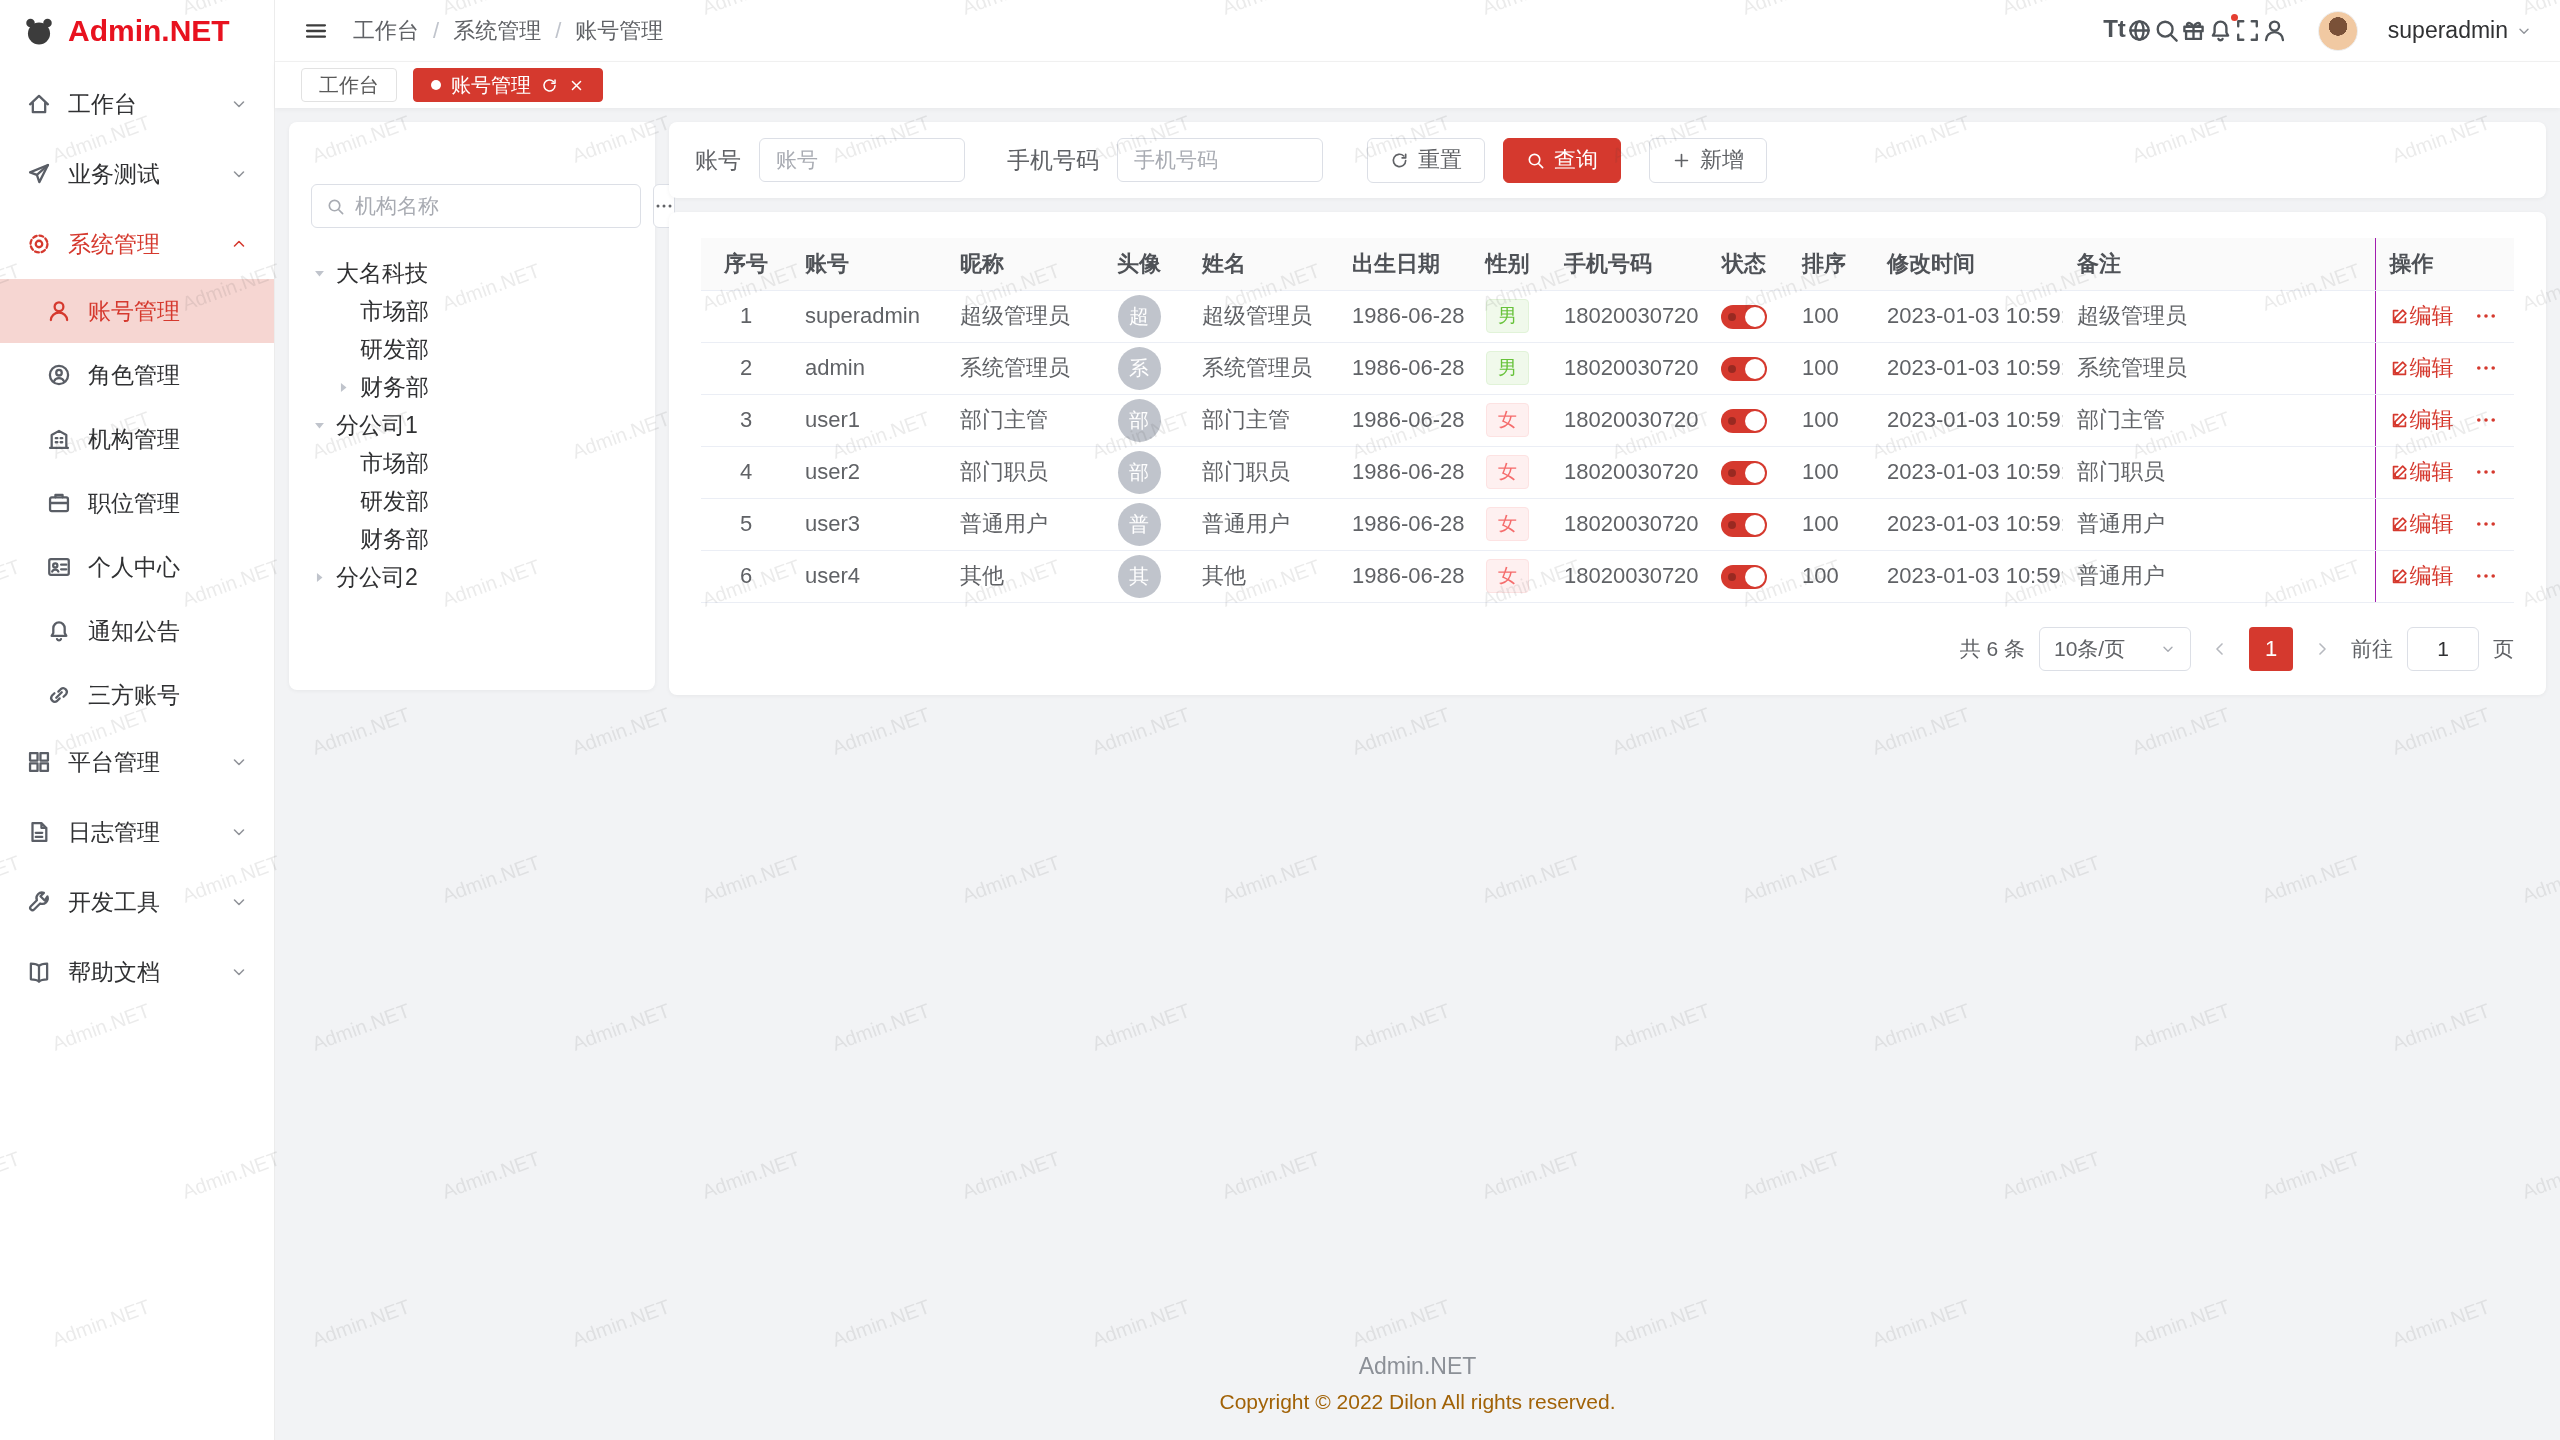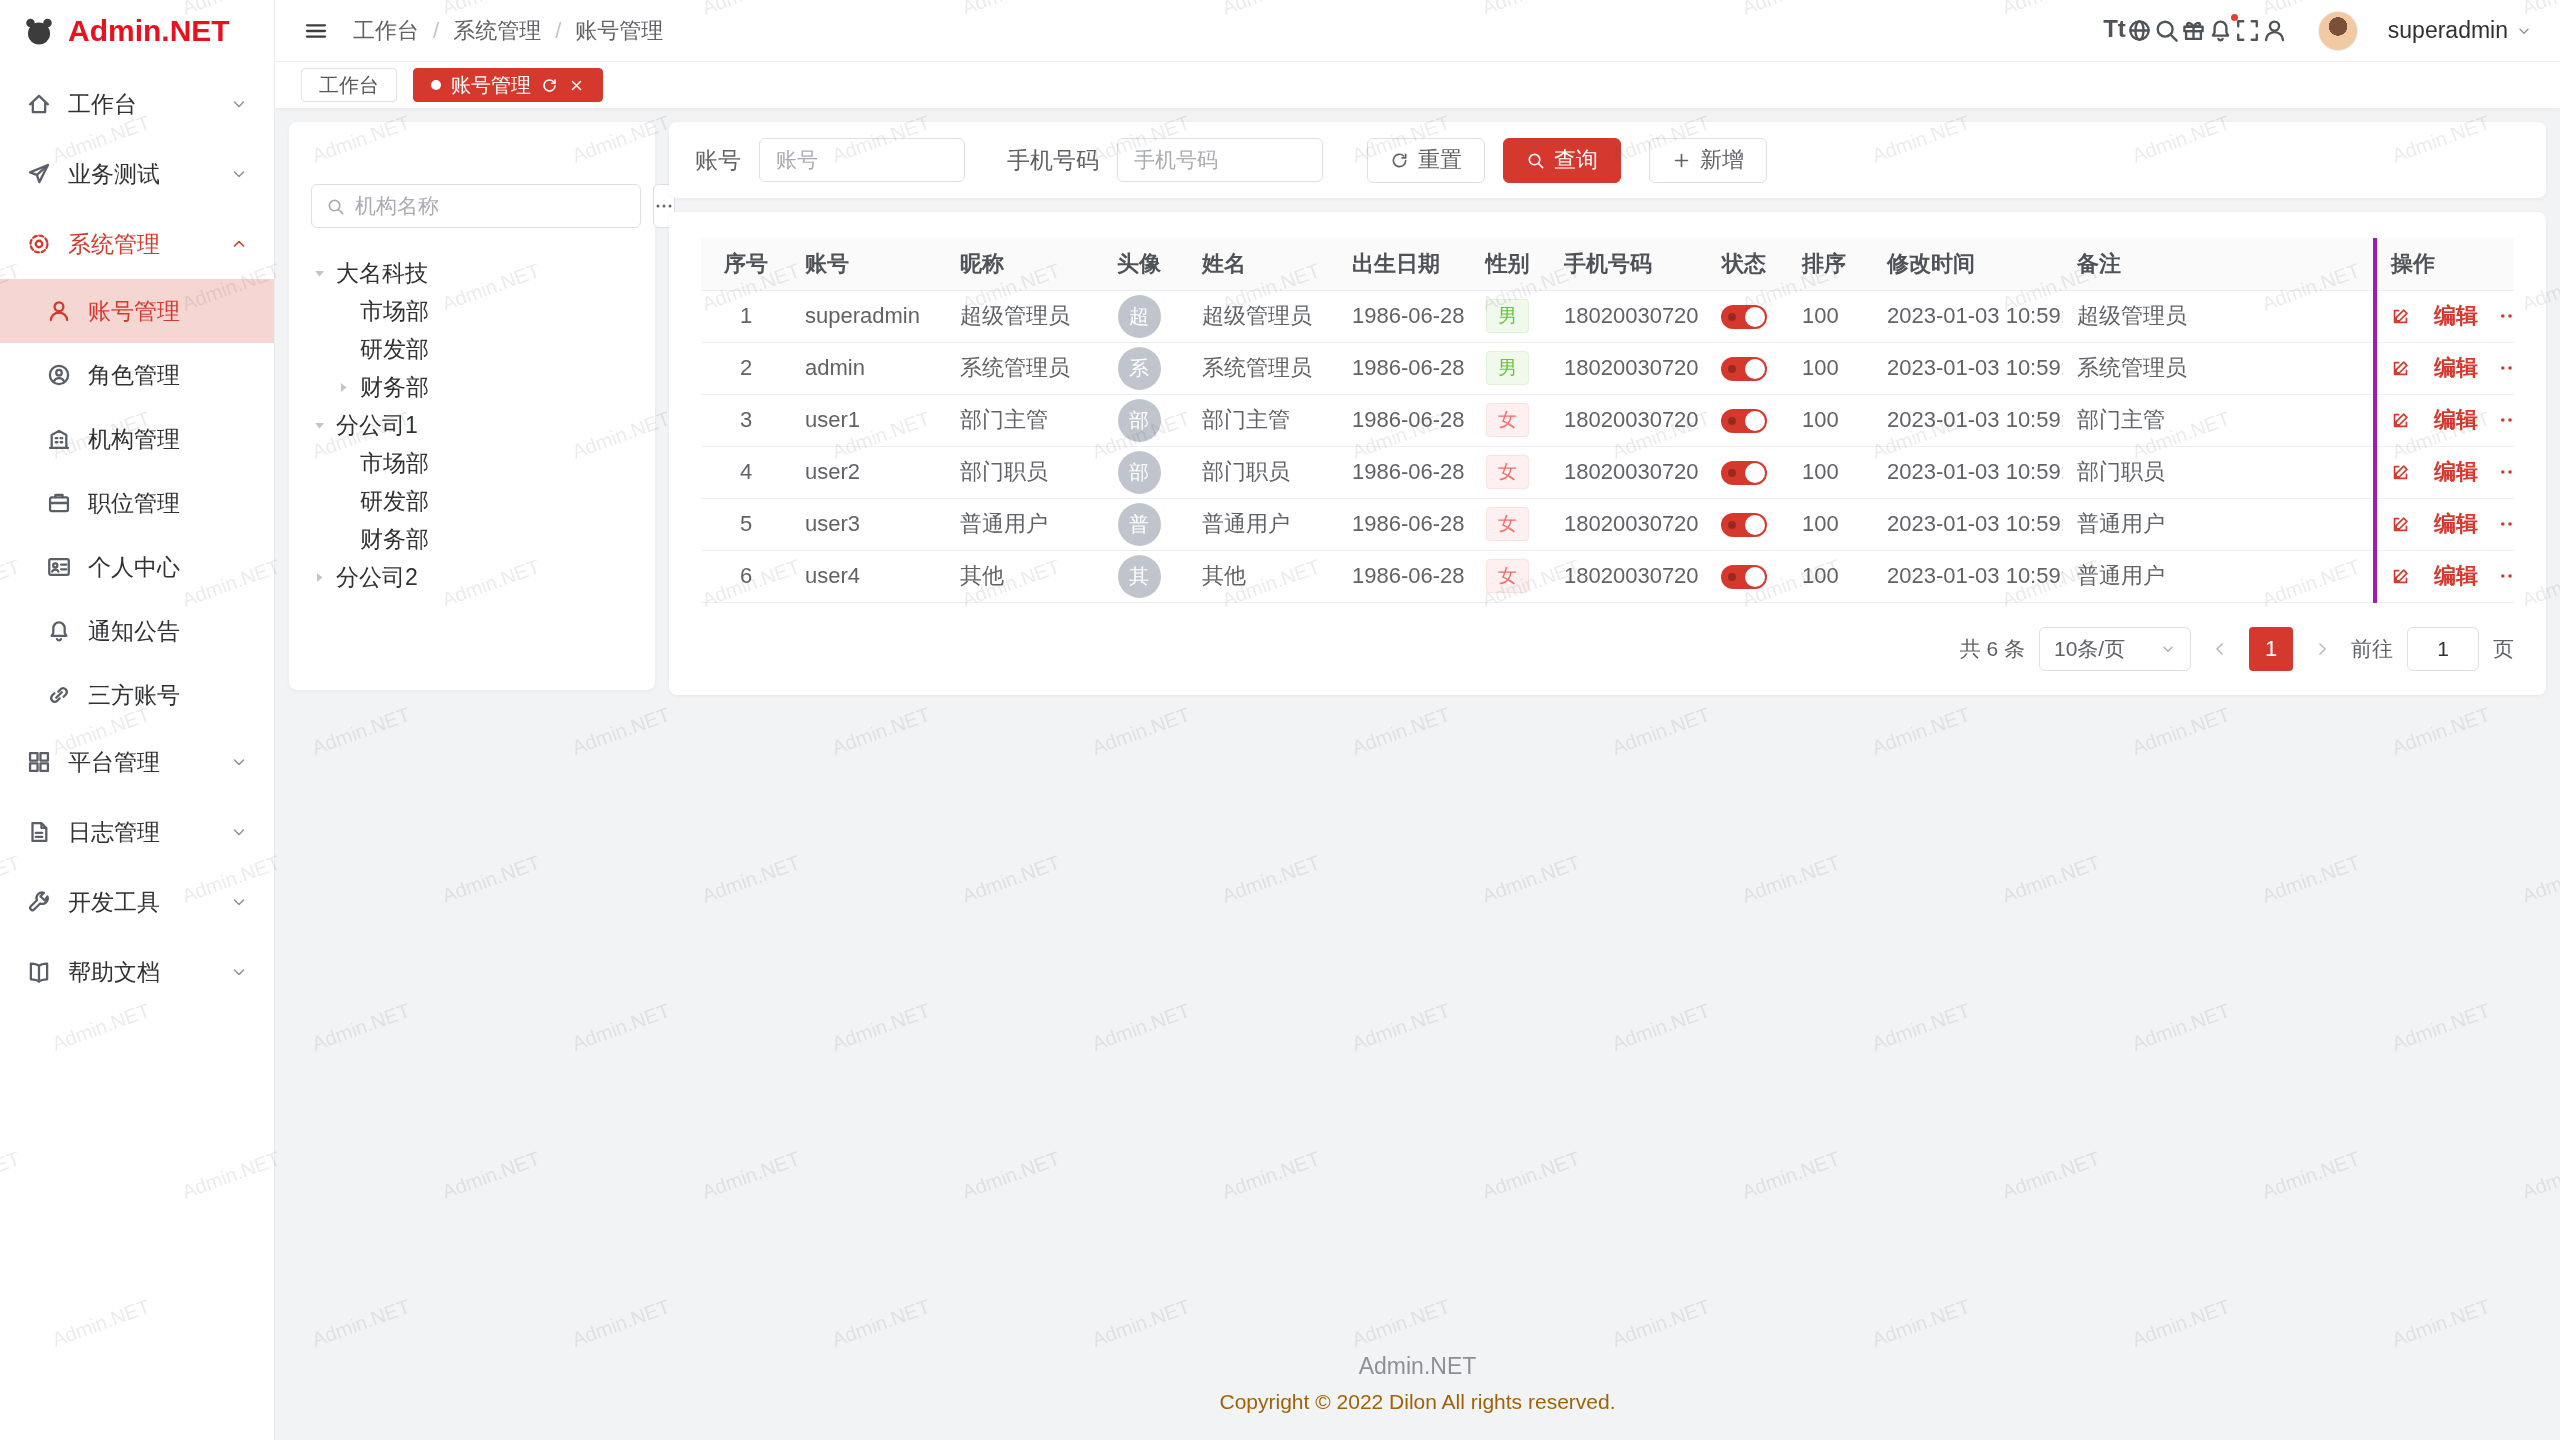--- a/index.html
+++ b/index.html
@@ -77,29 +77,29 @@
   .btn.reset { margin-left: 44px; }
   .btn.primary { background: #d5392e; border-color: #d5392e; color: #fff; margin-left: 18px; }
   .btn.add { margin-left: 28px; }
 
   
   .table-card { padding: 26px 32px 24px; }
   table { width: 100%; border-collapse: collapse; table-layout: fixed; font-size: 22px; color: #606266; }
   th, td { height: 52px; padding: 0 14px; border-bottom: 1px solid #ebeef5; text-align: left; white-space: nowrap; overflow: hidden; vertical-align: middle; }
   th { color: #4f5257; font-weight: 600; background: #fafafa; }
   .col-center { text-align: center; }
-  th.ops, td.ops { border-left: 4px solid #a21caf; }
+  th.ops, td.ops { border-left: 1px solid #a21caf; }
   .tavatar { width: 43px; height: 43px; border-radius: 50%; background: #c0c4cc; color: #fff; display: inline-flex; align-items: center; justify-content: center; font-size: 20px; vertical-align: middle; }
   .tag { display: inline-block; padding: 3px 11px; border-radius: 4px; font-size: 19px; line-height: 1.35; }
   .tag.male { color: #67c23a; background: #f0f9eb; border: 1px solid #e1f3d8; }
   .tag.female { color: #f56c6c; background: #fef0f0; border: 1px solid #fde2e2; }
   .switch { width: 46px; height: 24px; border-radius: 13px; background: #d5392e; position: relative; display: inline-block; vertical-align: middle; cursor: pointer; }
   .switch::before { content: ""; position: absolute; left: 7px; top: 8px; width: 8px; height: 8px; border-radius: 50%; background: rgba(0,0,0,0.28); }
   .switch::after { content: ""; position: absolute; right: 2px; top: 2px; width: 20px; height: 20px; border-radius: 50%; background: #fff; }
-  .edit-link { color: #d5392e; display: inline-flex; align-items: center; gap: 24px; cursor: pointer; vertical-align: middle; font-weight: bold; }
+  .edit-link { color: #d5392e; display: inline-flex; align-items: center; gap: 1px; cursor: pointer; vertical-align: middle; }
   .edit-link .i16 { width: 19px; height: 19px; }
   .row-more { display: inline-flex; width: 24px; height: 24px; color: #d5392e; margin-left: 20px; vertical-align: middle; cursor: pointer; }
 
   
   .pager { display: flex; align-items: center; justify-content: flex-end; gap: 14px; padding-top: 24px; font-size: 21px; color: #606266; }
   .size-select { width: 152px; height: 44px; border: 1px solid #dcdfe6; border-radius: 6px; display: flex; align-items: center; justify-content: space-between; padding: 0 14px; color: #606266; cursor: pointer; }
   .size-select .i16 { width: 16px; height: 16px; color: #a8abb2; }
   .page-btn { width: 30px; height: 44px; display: flex; align-items: center; justify-content: center; color: #b6b9bf; cursor: pointer; }
   .page-btn .i16 { width: 18px; height: 18px; }
   .page-num { min-width: 44px; height: 44px; border-radius: 4px; background: #d5392e; color: #fff; display: flex; align-items: center; justify-content: center; font-size: 22px; cursor: pointer; }

